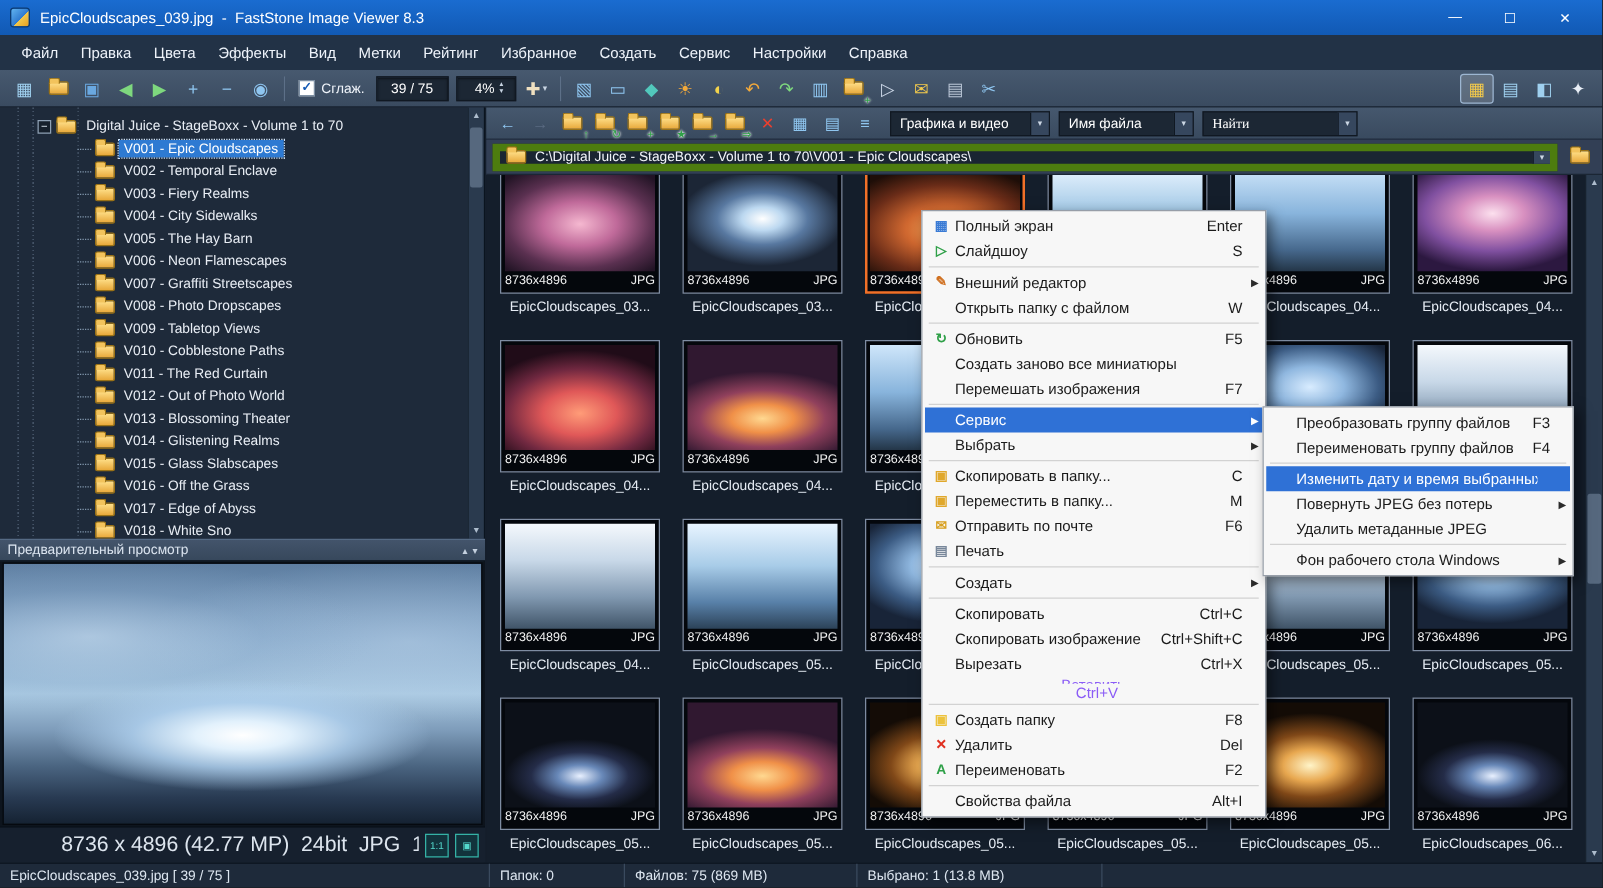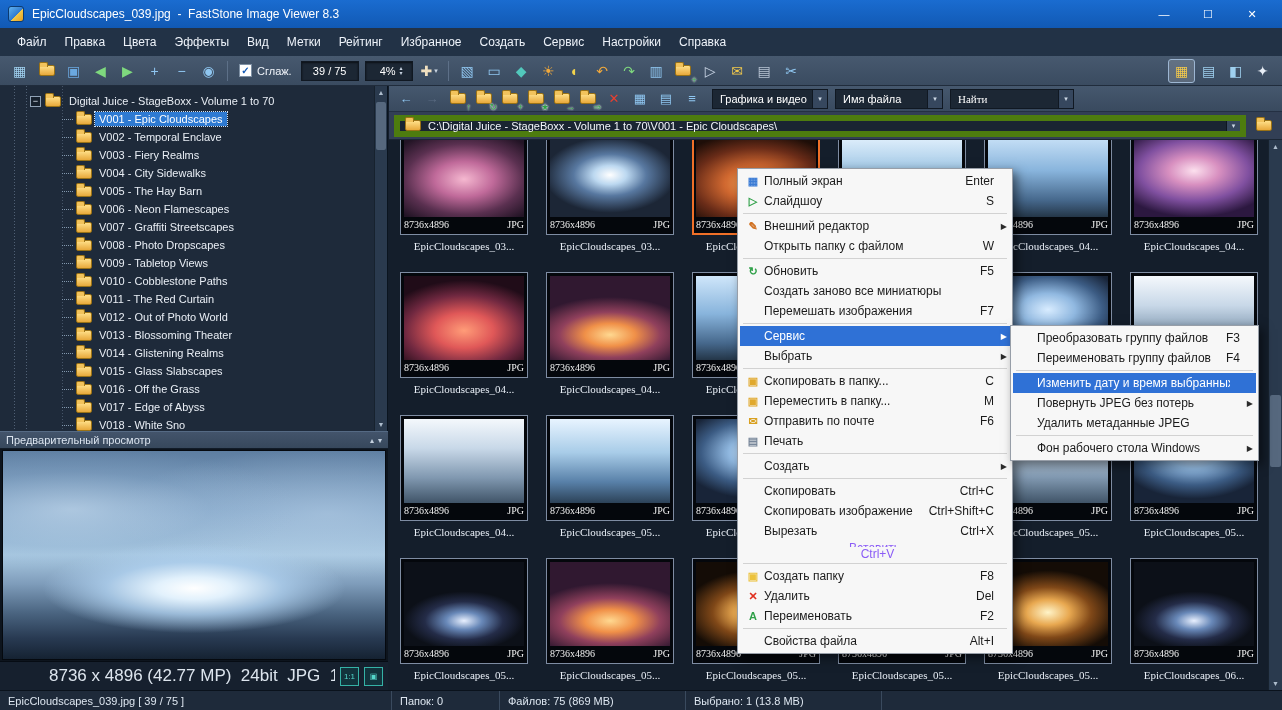--- a/index.html
+++ b/index.html
@@ -70,31 +70,31 @@
 .mini-btn{width:19px;height:19px;border:1px solid #35b2a6;background:#12333c;color:#54d8cc;font-size:8px;display:flex;align-items:center;justify-content:center;flex:none;}
 
 
 .right{position:absolute;left:389px;top:86px;width:893px;height:604px;}
 .btb{height:26px;background:linear-gradient(#46586e,#394a5f);border-bottom:1px solid #243043;display:flex;align-items:center;padding:0 4px;gap:1px;}
 .btbtn{position:relative;width:26px;height:22px;display:flex;align-items:center;justify-content:center;border-radius:2px;flex:none;}
 .btbtn .glyph{font-size:13px;line-height:1;}
 .dd{height:20px;background:#1c2734;border:1px solid #101822;display:flex;align-items:center;margin-left:6px;color:#fff;font-size:11px;flex:none;}
 .dd .txt{padding:0 7px;flex:1;white-space:nowrap;overflow:hidden;}
 .dd .arr{width:15px;align-self:stretch;background:#36475e;border-left:1px solid #101822;display:flex;align-items:center;justify-content:center;font-size:7px;color:#ccd7e4;}
-.dd.filter{width:116px;}
+.dd.filter{width:128px;}
 .dd.sort{width:108px;}
 .dd.search{width:124px;font-family:Liberation Serif, serif;}
 .address{height:28px;background:#323f55;border-bottom:1px solid #1b2634;display:flex;align-items:center;padding:3px 5px;gap:5px;}
 .addr-field{flex:1;height:22px;background:#1a2532;border:6px solid #4d7c0f;display:flex;align-items:center;gap:7px;padding:0 0 0 5px;font-size:11px;color:#f2f5fa;}
 .addr-field .txt{flex:1;white-space:nowrap;overflow:hidden;}
 .addr-arr{width:14px;align-self:stretch;display:flex;align-items:center;justify-content:center;font-size:7px;color:#ccd7e4;background:#36475e;border-left:1px solid #0e161f;}
 .addr-btn{width:26px;height:22px;display:flex;align-items:center;justify-content:center;flex:none;}
 
 .thumbs{position:absolute;left:0;top:54px;right:14px;bottom:0;overflow:hidden;background:#141e2b;}
-.grid{position:absolute;left:2px;top:-11px;display:grid;grid-template-columns:repeat(6,146px);font-family:Liberation Serif, serif;}
+.grid{position:absolute;left:2px;top:-11px;display:grid;grid-template-columns:repeat(6,146px);}
 .cell{width:146px;height:143px;display:flex;flex-direction:column;align-items:center;}
 .frame{width:128px;height:106px;background:#04070c;border:1px solid #7e8ca2;padding:3px;display:flex;flex-direction:column;gap:2px;}
 .frame.selected{border:2px solid #f07028;padding:2px;}
 .imgbox{flex:1;}
 .meta{display:flex;justify-content:space-between;font-size:10px;color:#f2f2f2;line-height:12px;}
 .fname{margin-top:5px;font-size:11px;color:#e7edf5;max-width:142px;white-space:nowrap;overflow:hidden;}
 .vscroll{position:absolute;right:0;top:54px;bottom:0;width:14px;background:#2a3a4e;border-left:1px solid #17222e;}
 .vthumb{position:absolute;left:1px;right:1px;top:255px;height:72px;background:#56687e;border-radius:2px;}
 
 

